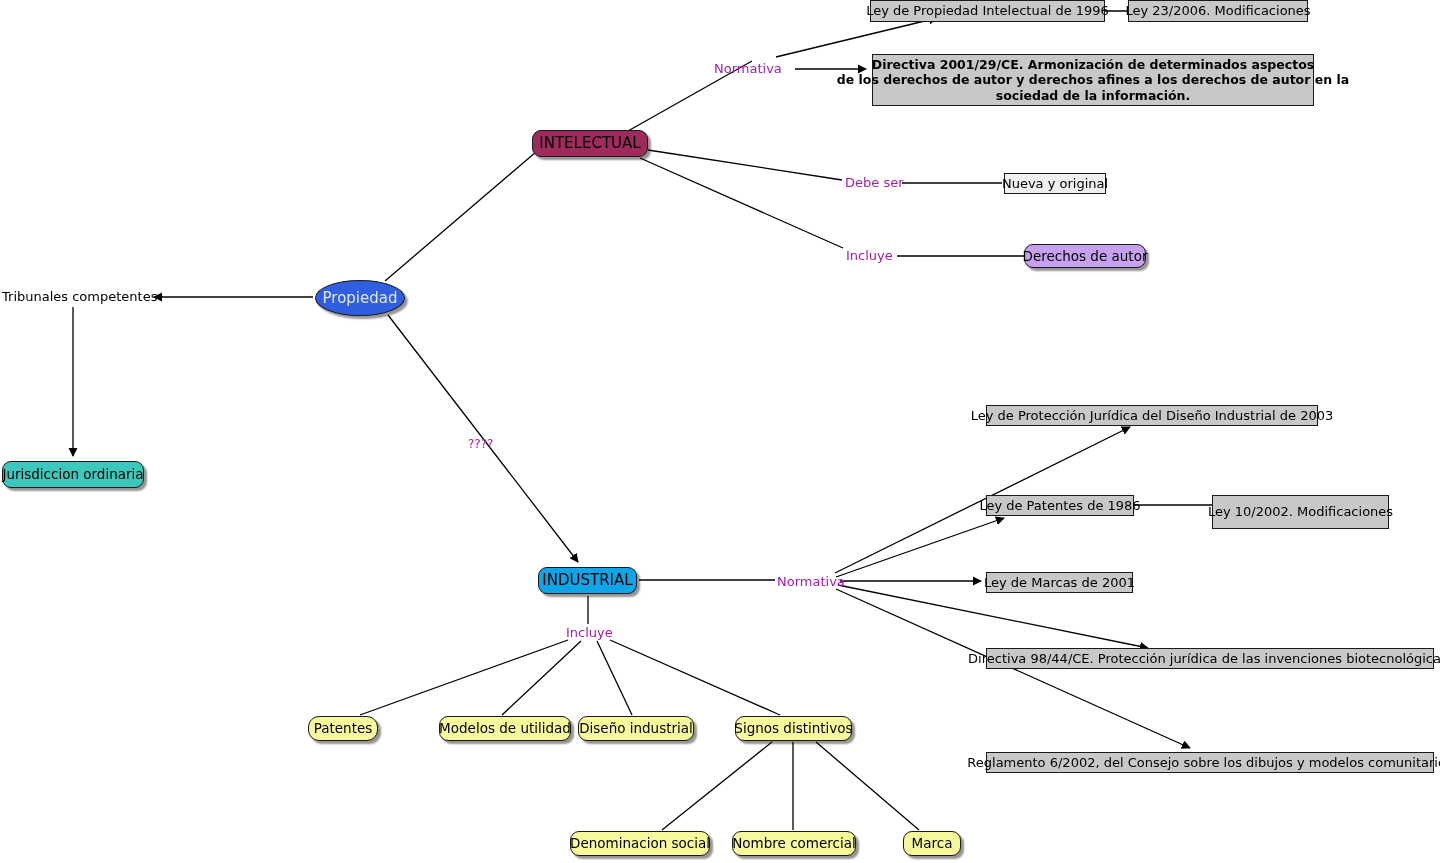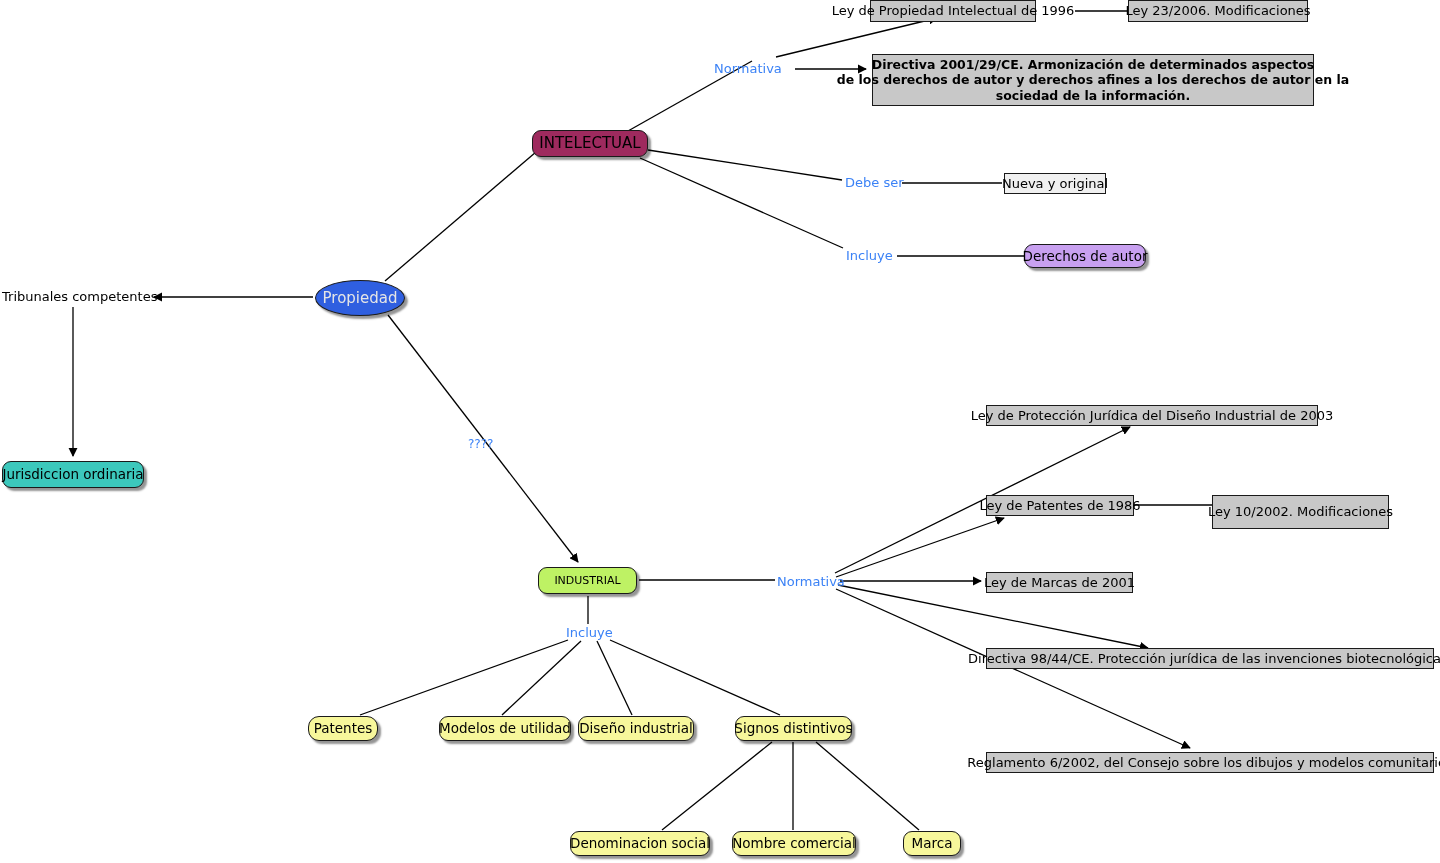--- a/index.html
+++ b/index.html
@@ -43,23 +43,23 @@
     border-radius: 9px;
     box-shadow: 3px 3px 2px rgba(0,0,0,0.42);
     font-size: 14px;
   }
   .node-intelectual {
     background: #9e2a5e;
     color: #000000;
     font-size: 15px;
   }
   .node-industrial {
-    background: #bef264;
-    color: #000000;
-    font-size: 11px;
+    background: #0ea5e9;
+    color: #000000;
+    font-size: 15px;
   }
   .node-teal {
     background: #3cc8bc;
     color: #000000;
     font-size: 13.5px;
   }
   .node-purple {
     background: #c8a0f0;
     color: #000000;
     font-size: 13.5px;
@@ -90,21 +90,21 @@
     background: #f0f0f0;
     border: 1.3px solid #1a1a1a;
     color: #000000;
     font-size: 13px;
     padding: 2px 6px;
   }
   
   .linklabel {
     position: absolute;
     font-size: 13px;
-    color: #3b82f6;
+    color: #a21caf;
     white-space: pre;
     background: transparent;
   }
   .linklabel.qmarks {
     font-size: 12px;
   }
 </style>
 </head>
 <body>
 
@@ -176,21 +176,21 @@
   <div class="node rounded node-teal" style="left:2px; top:461px; width:142px; height:27px;">Jurisdiccion ordinaria</div>
 
   <div class="linklabel" style="left:714px; top:61px;">Normativa</div>
 
   <div class="linklabel" style="left:845px; top:175px;">Debe ser</div>
 
   <div class="linklabel" style="left:846px; top:248px;">Incluye</div>
 
   <div class="linklabel qmarks" style="left:468px; top:437px;">????</div>
 
-  <div class="node greybox" style="left:870px; top:0px; width:166px; height:22px;">Ley de Propiedad Intelectual de 1996</div>
+  <div class="node greybox" style="left:870px; top:0px; width:235px; height:22px;">Ley de Propiedad Intelectual de 1996</div>
 
   <div class="node greybox" style="left:1128px; top:0px; width:180px; height:22px;">Ley 23/2006. Modificaciones</div>
 
   <div class="node greybox" style="left:872px; top:54px; width:442px; height:52px; font-size:12.5px;font-weight:bold;">Directiva 2001/29/CE. Armonización de determinados aspectos
 de los derechos de autor y derechos afines a los derechos de autor en la
 sociedad de la información.</div>
 
   <div class="node whitebox" style="left:1004px; top:173px; width:102px; height:21px;">Nueva y original</div>
 
   <div class="node rounded node-purple" style="left:1024px; top:244px; width:122px; height:24px;">Derechos de autor</div>

